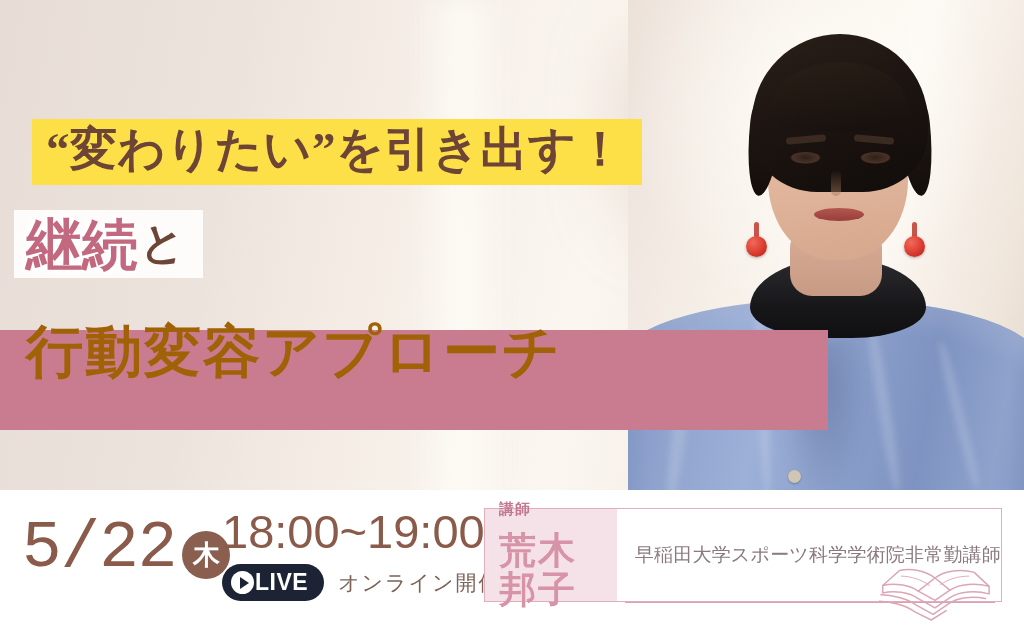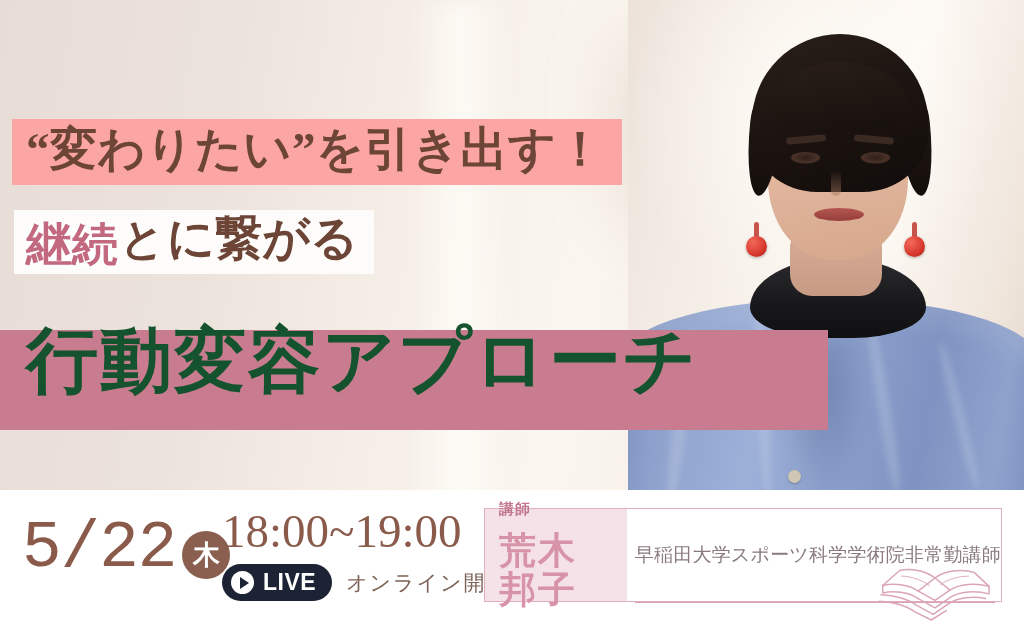--- a/index.html
+++ b/index.html
@@ -116,57 +116,57 @@
     background:linear-gradient(180deg,#b4564f 0%,#973f3c 100%);border-radius:50%;}
   .earring{position:absolute;top:236px;width:21px;height:21px;border-radius:50%;
     background:radial-gradient(circle at 34% 30%, #f2695a 0%, #d8382c 60%, #a9231c 100%);
     box-shadow:0 1px 3px rgba(0,0,0,.3);}
   .earring.l{left:118px;} .earring.r{left:276px;}
   .earring-stem{position:absolute;top:222px;width:5px;height:16px;background:#c8544a;border-radius:3px;}
   .earring-stem.l{left:126px;} .earring-stem.r{left:284px;}
 
   
   .line1{
-    position:absolute;left:12px;top:119px;
-    background:#fca5a5;
+    position:absolute;left:32px;top:119px;
+    background:#fde047;
     padding:6px 18px 10px 14px;
     color:#6d4537;
     font-family:"Liberation Serif", serif;
     font-size:47px;line-height:1.06;font-weight:700;
     letter-spacing:.5px;white-space:nowrap;
   }
   .line2{
     position:absolute;left:14px;top:210px;
     background:#fdfcfa;
     padding:4px 16px 10px 12px;
     font-family:"Liberation Serif", serif;
     font-size:49px;line-height:1.06;font-weight:700;
     color:#6d4537;white-space:nowrap;
     display:flex;align-items:baseline;
   }
   .line2 .big{
-    font-size:46px;color:#c2687f;line-height:.9;
+    font-size:56px;color:#c2687f;line-height:.9;
     position:relative;top:6px;
     text-shadow:
       0 0 4px #fff, 2px 0 4px #fff, -2px 0 4px #fff,
       0 2px 4px #fff, 0 -2px 4px #fff, 3px 3px 6px #fff, -3px -3px 6px #fff;
   }
   .line2 .conj{font-size:44px;color:#6d4537;padding:0 2px;}
   .line2 .tail{font-size:47px;}
 
   
   .band{
     position:absolute;left:0;top:330px;width:828px;height:100px;
     background:#c97c90;
   }
   .band-title{
     position:absolute;left:26px;top:318px;
-    color:#14532d;
-    font-family:"Liberation Serif", serif;
-    font-weight:700;font-size:72px;line-height:1.2;
+    color:#a16207;
+    font-family:"Liberation Serif", serif;
+    font-weight:700;font-size:57px;line-height:1.2;
     letter-spacing:2px;white-space:nowrap;
   }
 
   
   .footer{
     position:absolute;left:0;bottom:0;width:1024px;height:140px;
     background:#ffffff;
   }
 
   
@@ -181,26 +181,26 @@
   .dow{
     width:48px;height:48px;border-radius:50%;background:#8a5f50;
     color:#fff;display:flex;align-items:center;justify-content:center;
     font-family:"Liberation Serif", serif;font-size:27px;font-weight:700;
     margin-left:6px;margin-top:12px;
   }
   .time-col{
     position:absolute;left:222px;top:508px;
   }
   .time-txt{
-    font-family:Liberation Serif, serif;
+    font-family:Liberation Sans, sans-serif;
     font-size:47px;color:#8a5a4a;line-height:1;letter-spacing:0px;white-space:nowrap;
   }
   .live-row{display:flex;align-items:center;margin-top:9px;}
   .live-badge{
-    display:flex;align-items:center;gap:9px;
+    display:flex;align-items:center;gap:1px;
     background:#1b2334;border-radius:20px;padding:5px 16px 5px 9px;
   }
   .play-circle{
     width:23px;height:23px;border-radius:50%;background:#fff;
     display:flex;align-items:center;justify-content:center;
   }
   .play-tri{
     width:0;height:0;border-left:9px solid #1b2334;
     border-top:6px solid transparent;border-bottom:6px solid transparent;
     margin-left:3px;
@@ -225,21 +225,21 @@
   .sp-role{
     color:#c2788f;font-size:15px;letter-spacing:1px;margin-bottom:13px;
     font-family:"Liberation Sans", sans-serif;font-weight:700;
   }
   .sp-name{
     color:#d793a8;font-size:37px;font-weight:700;letter-spacing:2px;line-height:1.05;
     font-family:"Liberation Serif", serif;
   }
   .speaker-cred-cell{
     flex:1;display:flex;flex-direction:column;justify-content:center;
-    padding-left:8px;position:relative;text-align:right;
+    padding-left:18px;position:relative;text-align:right;
   }
   .cred{
     color:#8a7a7e;font-size:19px;line-height:1.55;letter-spacing:.2px;white-space:nowrap;
     font-family:"Liberation Sans", sans-serif;
   }
   .cred-underline{
     position:absolute;left:8px;right:6px;bottom:-2px;height:1.5px;background:#d9a2b2;
   }
   .book-icon{
     position:absolute;right:10px;bottom:-26px;width:112px;height:70px;
@@ -281,21 +281,20 @@
     <div class="earring-stem r"></div>
     <div class="earring l"></div>
     <div class="earring r"></div>
   </div>
 
   <div class="line1">“変わりたい”を引き出す！</div>
 
   <div class="line2">
     <span class="big">継続</span>
     <span class="conj">と</span>
-    <span class="tail">に繋がる</span>
   </div>
 
   <div class="band"></div>
   <div class="band-title">行動変容アプローチ</div>
 
   <div class="footer"></div>
 
   <div class="date-row">
     <span class="date-big">5/22</span>
     <span class="dow">木</span>

